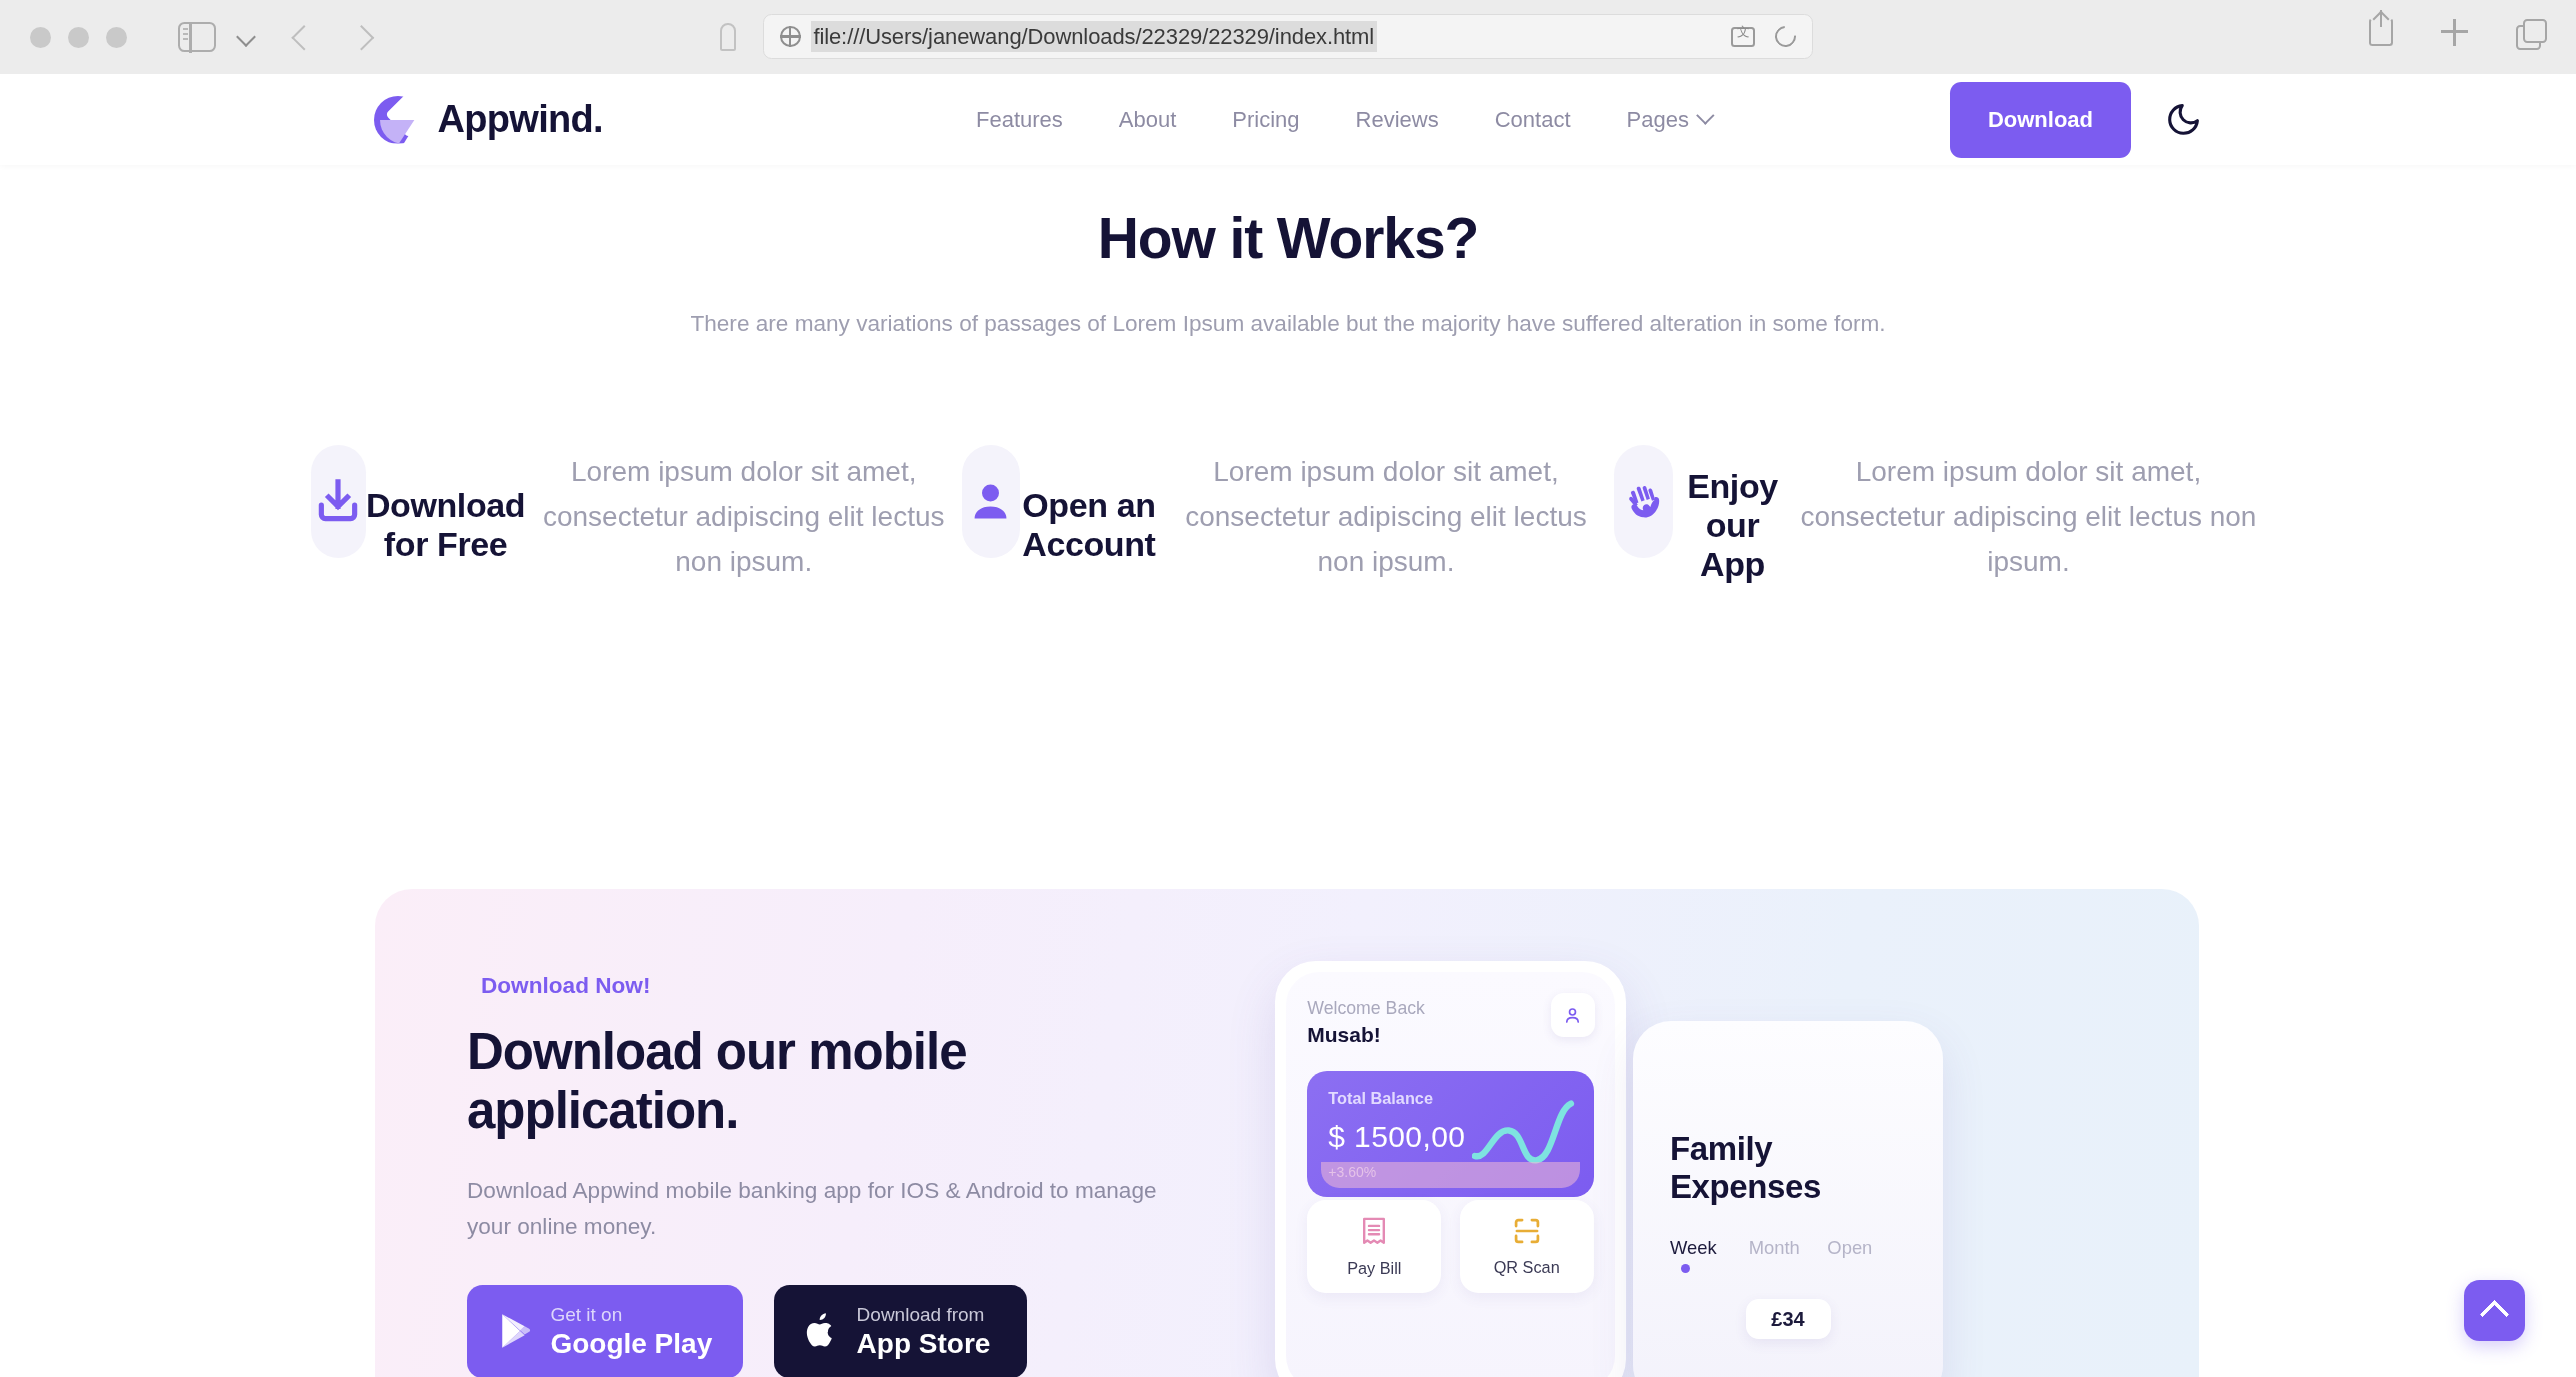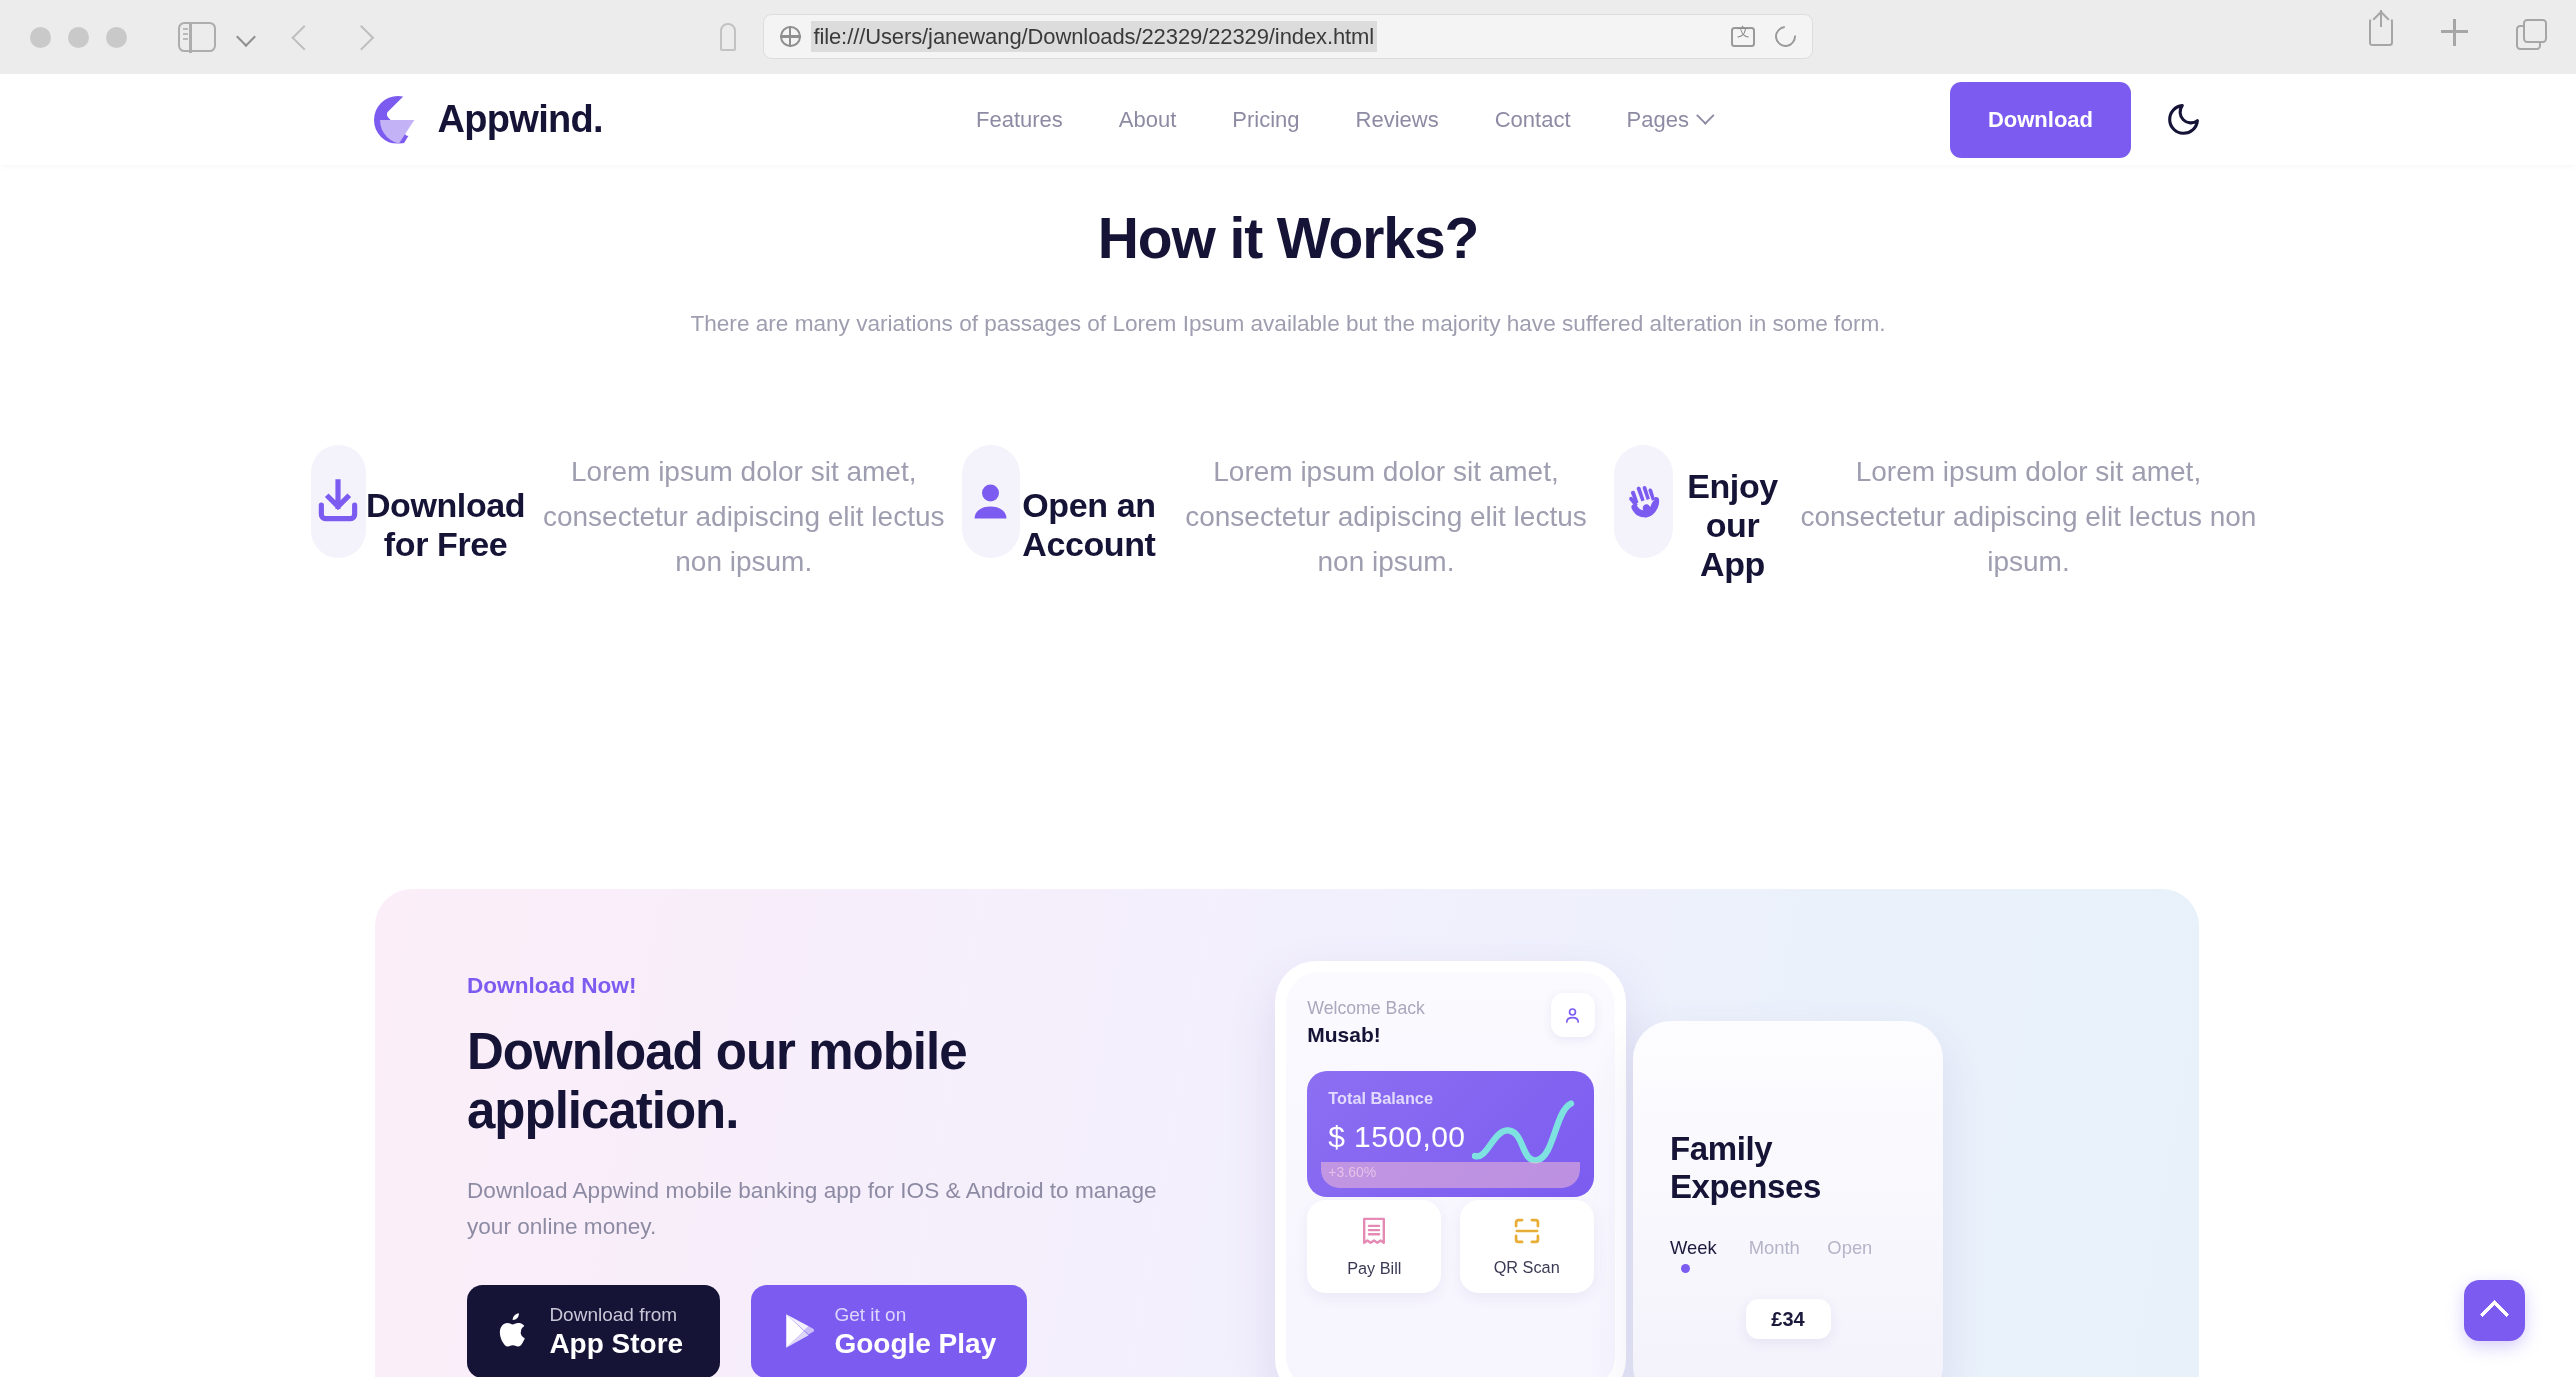--- a/index.html
+++ b/index.html
@@ -137,21 +137,21 @@
   .step-desc{ margin-top:30px; font-size:28px; line-height:1.62; color:#9e9eb0; }
 
   
   .cta{
     position:absolute; left:375px; top:815px; width:1824px; height:488px;
     border-radius:37px 37px 0 0;
     background:linear-gradient(100deg,#fbeef8 0%,#f6eefb 28%,#f2f0fd 52%,#eaf1fb 78%,#e8f1fa 100%);
     overflow:hidden;
   }
   .cta-left{ position:absolute; left:92px; top:84px; width:708px; }
-  .cta-kicker{ font-size:22.6px; font-weight:700; color:#7c5cf0; }
+  .cta-kicker{ font-size:22.6px; font-weight:700; color:#7c5cf0;margin-left:14px; }
   .cta-head{ margin-top:22.6px; font-size:51px; font-weight:700; line-height:1.16;
     color:#151336; letter-spacing:-1px;}
   .cta-text{ margin-top:33px; font-size:22.6px; line-height:1.6; color:#8d8ba3; }
   .store-row{ margin-top:40px; display:flex; gap:31px; }
   .store-btn{ display:flex; align-items:center; gap:18.4px; padding:18.4px 31px;
     border-radius:15.6px; cursor:pointer; min-width:253px;}
   .store-btn.play{ background:#7c5cf0; }
   .store-btn.apple{ background:#151336; }
   .store-txt{ display:flex; flex-direction:column; line-height:1.12; }
   .store-small{ font-size:19px; color:#ddd6fb; }
@@ -349,45 +349,45 @@
     </div>
   </section>
 
   <section class="cta">
     <div class="cta-left">
       <div class="cta-kicker">Download Now!</div>
       <div class="cta-head">Download our mobile application.</div>
       <div class="cta-text">Download Appwind mobile banking app for IOS &amp; Android to manage your online money.</div>
 
       <div class="store-row">
-        <div class="store-btn apple">
-          <span>
-            <svg width="33" height="40" viewBox="0 0 22 26">
-              <path d="M15.3 13.6c0-2.6 2.1-3.8 2.2-3.9-1.2-1.8-3.1-2-3.8-2-1.6-.2-3.1.9-3.9.9s-2.1-.9-3.4-.9c-1.8 0-3.4 1-4.3 2.6-1.8 3.2-.5 7.9 1.3 10.5.9 1.3 1.9 2.7 3.2 2.6 1.3-.05 1.8-.84 3.3-.84s2 .84 3.4.81c1.4-.02 2.3-1.3 3.1-2.6.98-1.5 1.4-2.9 1.4-3-.03-.01-2.7-1.03-2.7-4.1z" fill="#ffffff"></path>
-              <path d="M12.9 4.3c.7-.85 1.2-2 1-3.2-1 .04-2.3.68-3 1.5-.65.74-1.2 1.9-1.1 3.05 1.1.09 2.3-.57 3.1-1.35z" fill="#ffffff"></path>
-            </svg>
-          </span>
-          <span class="store-txt">
-            <span class="store-small">Download from</span>
-            <span class="store-big">App Store</span>
-          </span>
-        </div>
-
         <div class="store-btn play">
           <span>
             <svg width="34" height="38" viewBox="0 0 24 26">
               <path d="M3 1.2v23.6l12.6-11.8z" fill="#ffffff"></path>
               <path d="M3 1.2 18.8 9.6l-3.2 3z" fill="#ffffff" opacity=".9"></path>
               <path d="M3 24.8l12.6-11.8 3.2 3z" fill="#ffffff" opacity=".75"></path>
               <path d="M18.8 9.6 22 11.4c.9.5.9 1.7 0 2.2l-3.2 1.8-3.2-3z" fill="#ffffff" opacity=".6"></path>
             </svg>
           </span>
           <span class="store-txt">
             <span class="store-small">Get it on</span>
             <span class="store-big">Google Play</span>
+          </span>
+        </div>
+
+        <div class="store-btn apple">
+          <span>
+            <svg width="33" height="40" viewBox="0 0 22 26">
+              <path d="M15.3 13.6c0-2.6 2.1-3.8 2.2-3.9-1.2-1.8-3.1-2-3.8-2-1.6-.2-3.1.9-3.9.9s-2.1-.9-3.4-.9c-1.8 0-3.4 1-4.3 2.6-1.8 3.2-.5 7.9 1.3 10.5.9 1.3 1.9 2.7 3.2 2.6 1.3-.05 1.8-.84 3.3-.84s2 .84 3.4.81c1.4-.02 2.3-1.3 3.1-2.6.98-1.5 1.4-2.9 1.4-3-.03-.01-2.7-1.03-2.7-4.1z" fill="#ffffff"></path>
+              <path d="M12.9 4.3c.7-.85 1.2-2 1-3.2-1 .04-2.3.68-3 1.5-.65.74-1.2 1.9-1.1 3.05 1.1.09 2.3-.57 3.1-1.35z" fill="#ffffff"></path>
+            </svg>
+          </span>
+          <span class="store-txt">
+            <span class="store-small">Download from</span>
+            <span class="store-big">App Store</span>
           </span>
         </div>
       </div>
     </div>
 
     <div class="phone-main">
       <div class="phone-screen">
         <div class="ph-welcome">Welcome Back</div>
         <div class="ph-name">Musab!</div>
         <div class="ph-avatar">

